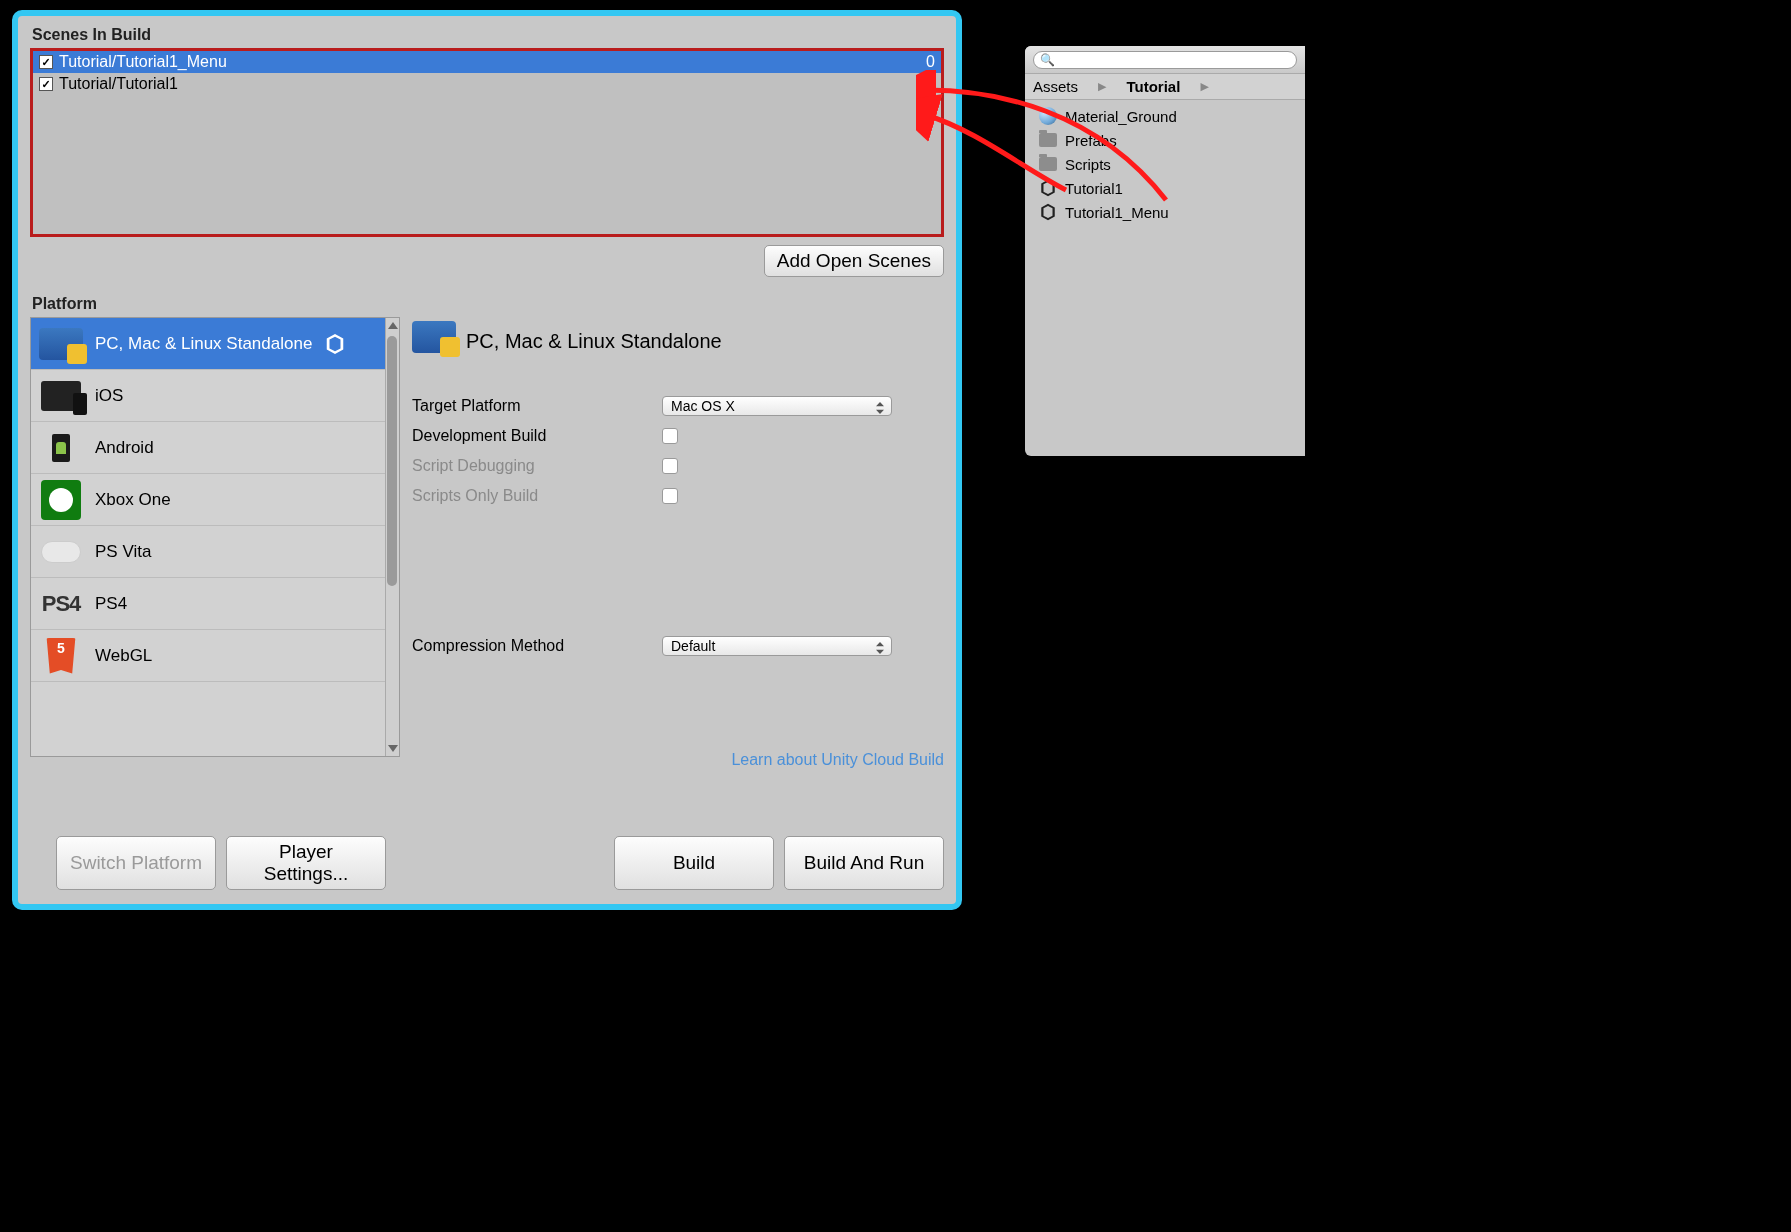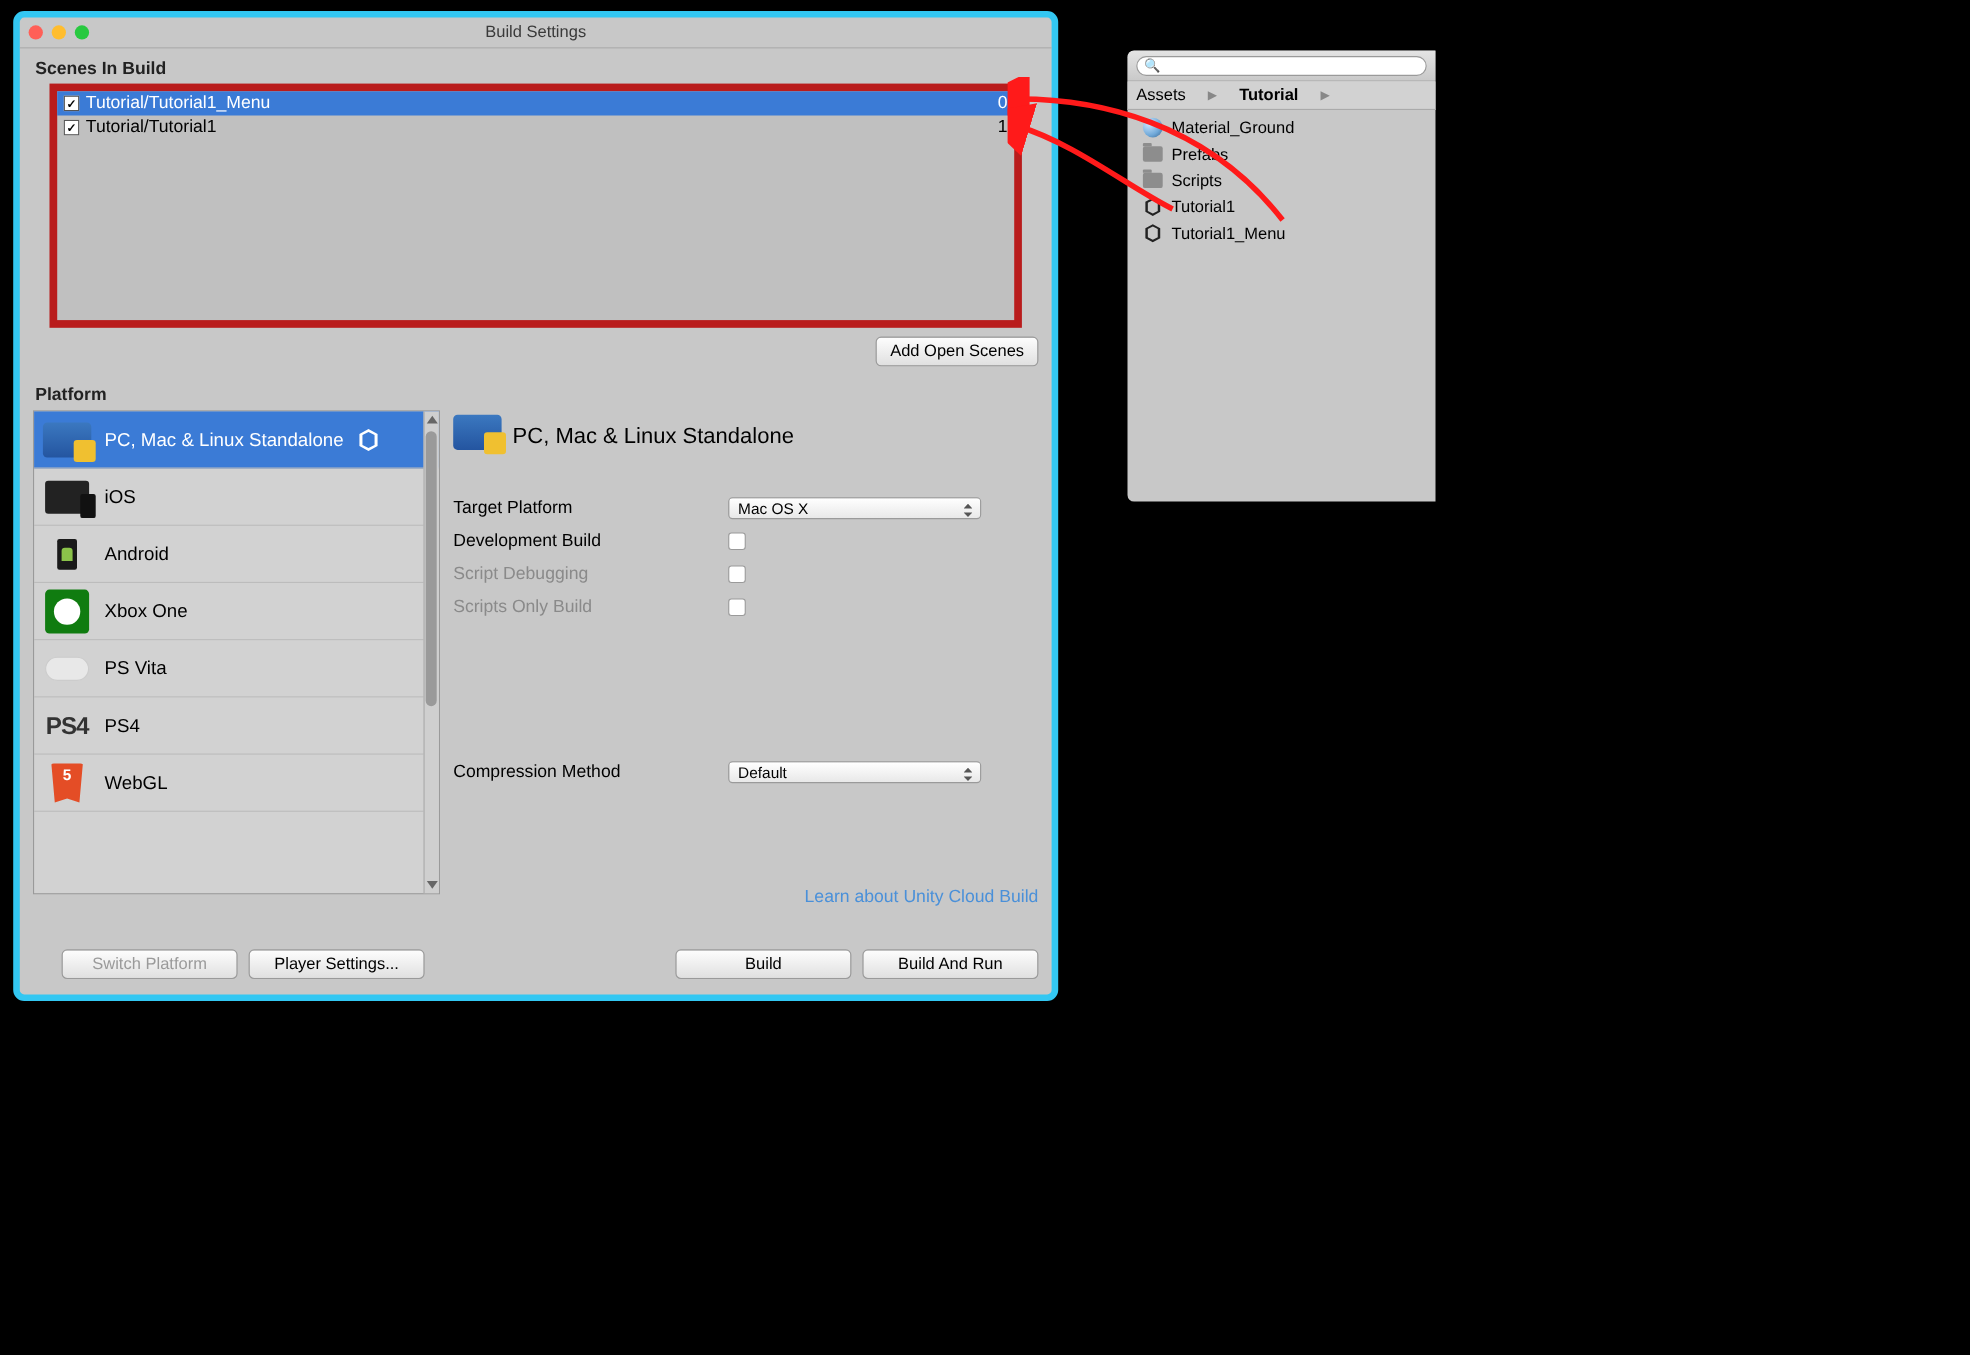--- a/index.html
+++ b/index.html
@@ -9,28 +9,28 @@
   .bs-frame { position:absolute; left:12px; top:10px; width:950px; height:900px;
               background:#c8c8c8; border-radius:10px; border:6px solid #33c7f2;
               box-shadow:0 8px 24px rgba(0,0,0,.35);}
   .titlebar { height:28px; position:relative; text-align:center; font-size:15px;
               line-height:28px; color:#3a3a3a; border-bottom:1px solid #aaa;}
   .traffic { position:absolute; left:8px; top:7px; display:flex; gap:8px;}
   .dot{width:13px;height:13px;border-radius:50%;}
   .dot.red{background:#ff5f57;} .dot.yel{background:#ffbd2e;} .dot.grn{background:#28c940;}
 
   .section-label{font-weight:bold; font-size:16px; color:#222; padding:10px 14px 4px;}
-  .scenes-box{margin:0 27px; height:222px; background:#c0c0c0; border:7px solid #b91c1c;}
+  .scenes-box{margin:0 12px; height:189px; background:#c0c0c0; border:3px solid #b91c1c;}
   .scene-row{display:flex; align-items:center; height:22px; padding:0 6px; font-size:16px;}
   .scene-row.sel{background:#3b7bd6; color:#fff;}
   .scene-row .idx{margin-left:auto;}
   .chk{width:14px;height:14px;border:1px solid #555;background:#fff;margin-right:6px;display:inline-flex;align-items:center;justify-content:center;font-size:11px;}
   .chk::after{content:"✓";color:#000;font-weight:bold;}
   .btn{background:linear-gradient(#fdfdfd,#e0e0e0);border:1px solid #9a9a9a;border-radius:5px;
-       font-size:15px;padding:4px 12px;cursor:pointer;}
+       font-size:19px;padding:4px 12px;cursor:pointer;}
   .btn.disabled{color:#9a9a9a;}
   .add-row{display:flex;justify-content:flex-end;padding:8px 12px;}
   
   .lower{display:flex;padding:0 12px;gap:12px;}
   .plat-list{width:370px;background:#d2d2d2;border:1px solid #9a9a9a;position:relative;height:440px;}
   .plat-item{display:flex;align-items:center;gap:12px;height:52px;padding:0 8px;font-size:17px;border-bottom:1px solid #bcbcbc;}
   .plat-item.sel{background:#3b7bd6;color:#fff;}
   .plat-item .pi-icon{width:44px;height:36px;display:flex;align-items:center;justify-content:center;font-size:22px;}
   .plat-scroll{position:absolute;right:0;top:0;width:14px;height:100%;background:#cfcfcf;border-left:1px solid #aaa;}
   .plat-thumb{position:absolute;right:2px;top:18px;width:10px;height:250px;background:#9a9a9a;border-radius:5px;}
@@ -91,28 +91,20 @@
   .ic-ps4{font-family:Arial;font-weight:bold;letter-spacing:-1px;color:#333;font-size:16px;}
   .ic-web{width:32px;height:36px;background:#e44d26;clip-path:polygon(5% 0,95% 0,85% 100%,50% 90%,15% 100%);position:relative;}
   .ic-web::after{content:"5";position:absolute;left:0;right:0;top:2px;text-align:center;color:#fff;font-weight:bold;font-size:14px;}
   .unity-logo{width:22px;height:22px;}
   .unity-logo svg{width:100%;height:100%;}
 </style>
 </head>
 <body>
 
 <div class="bs-frame">
-  <div class="titlebar">
-    <div class="traffic">
-      <div class="dot red"></div>
-      <div class="dot yel"></div>
-      <div class="dot grn"></div>
-    </div>
-    <span>Build Settings</span>
-  </div>
 
   <div class="section-label">Scenes In Build</div>
   <div class="scenes-box">
     <div class="scene-row sel">
       <span class="chk"></span>
       <span>Tutorial/Tutorial1_Menu</span>
       <span class="idx">0</span>
     </div>
     <div class="scene-row">
       <span class="chk"></span>

